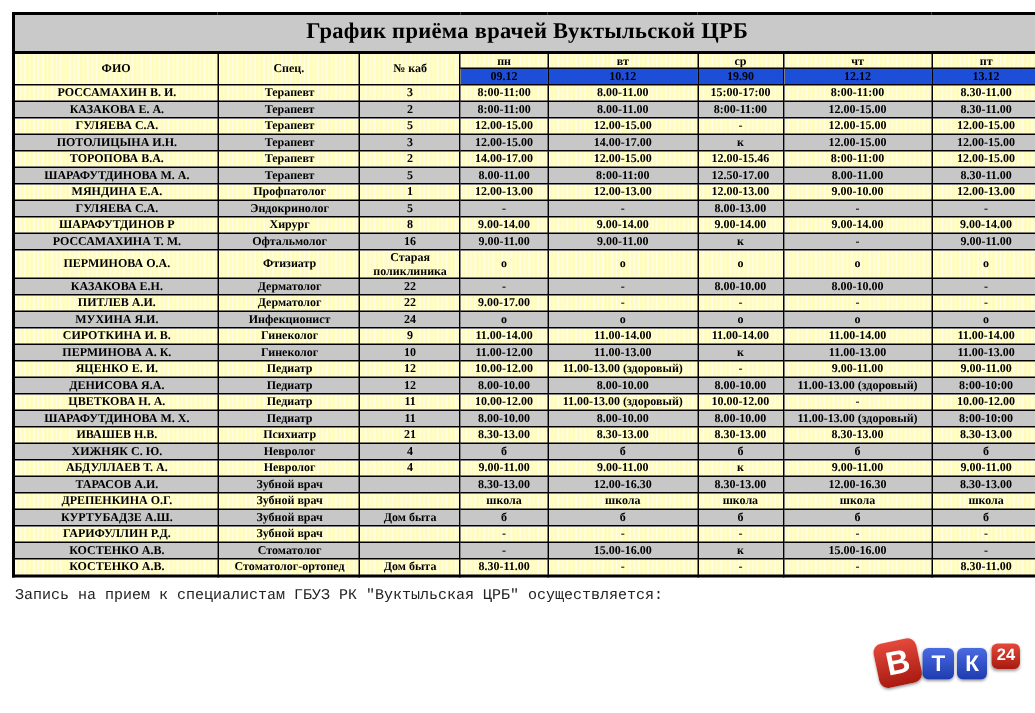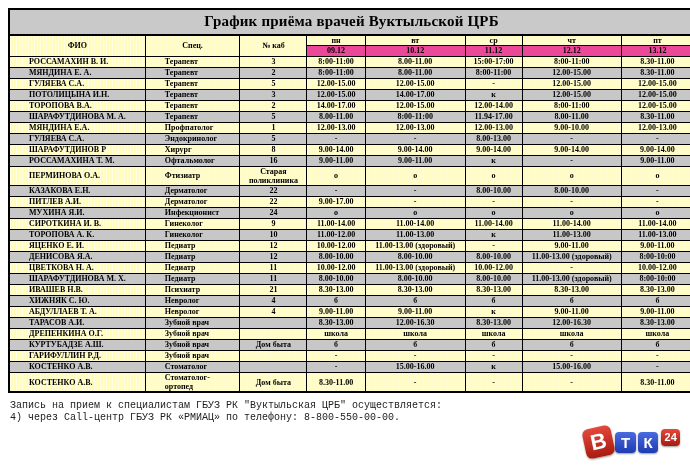--- a/index.html
+++ b/index.html
@@ -12,23 +12,23 @@
   th,td{border:1px solid #000;padding:0 2px;font-size:8px;font-weight:bold;line-height:1.15;overflow:hidden;color:#000;}
   .title-cell{
     background:#c9c9c9;font-size:15px;text-align:center;padding:3px 0 4px 0;
     border:2px solid #000;letter-spacing:.2px;
   }
   thead th{text-align:center;}
   .yellowbg{
     background-color:#fffcbe;
     background-image:repeating-linear-gradient(90deg, rgba(255,255,255,.55) 0 1px, rgba(0,0,0,0) 1px 3px);
   }
-  .datebg{background:#ec4899;}
+  .datebg{background:#1d4ed8;}
   tbody td{height:10px;text-align:center;}
-  tbody td.fio, tbody td.spec{text-align:left;padding-left:19px;}
+  tbody td.fio, tbody td.spec{text-align:center;padding-left:3px;}
   tr.grey td{background:#c7c7c7;}
   tr.yellow td{
     background-color:#fffcbe;
     background-image:repeating-linear-gradient(90deg, rgba(255,255,255,.55) 0 1px, rgba(0,0,0,0) 1px 3px);
   }
   .footer{
     margin:7px 16px 0 10px;
     font-family:Liberation Mono, monospace;
     font-size:10px;line-height:11.8px;color:#222;
   }
@@ -70,38 +70,38 @@
         <th rowspan="2" class="yellowbg">№ каб</th>
         <th class="yellowbg">пн</th>
         <th class="yellowbg">вт</th>
         <th class="yellowbg">ср</th>
         <th class="yellowbg">чт</th>
         <th class="yellowbg">пт</th>
       </tr>
       <tr>
         <th class="datebg">09.12</th>
         <th class="datebg">10.12</th>
-        <th class="datebg">11.12</th>
+        <th class="datebg">19.90</th>
         <th class="datebg">12.12</th>
         <th class="datebg">13.12</th>
       </tr>
     </thead>
     <tbody id="rows">
         <tr class="yellow">
           <td class="fio">РОССАМАХИН В. И.</td>
           <td class="spec">Терапевт</td>
           <td>3</td>
           <td>8:00-11:00</td>
           <td>8.00-11.00</td>
           <td>15:00-17:00</td>
           <td>8:00-11:00</td>
           <td>8.30-11.00</td>
         </tr>
         <tr class="grey">
-          <td class="fio">МЯНДИНА Е. А.</td>
+          <td class="fio">КАЗАКОВА Е. А.</td>
           <td class="spec">Терапевт</td>
           <td>2</td>
           <td>8:00-11:00</td>
           <td>8.00-11.00</td>
           <td>8:00-11:00</td>
           <td>12.00-15.00</td>
           <td>8.30-11.00</td>
         </tr>
         <tr class="yellow">
           <td class="fio">ГУЛЯЕВА С.А.</td>
@@ -122,31 +122,31 @@
           <td>к</td>
           <td>12.00-15.00</td>
           <td>12.00-15.00</td>
         </tr>
         <tr class="yellow">
           <td class="fio">ТОРОПОВА В.А.</td>
           <td class="spec">Терапевт</td>
           <td>2</td>
           <td>14.00-17.00</td>
           <td>12.00-15.00</td>
-          <td>12.00-14.00</td>
+          <td>12.00-15.46</td>
           <td>8:00-11:00</td>
           <td>12.00-15.00</td>
         </tr>
         <tr class="grey">
           <td class="fio">ШАРАФУТДИНОВА М. А.</td>
           <td class="spec">Терапевт</td>
           <td>5</td>
           <td>8.00-11.00</td>
           <td>8:00-11:00</td>
-          <td>11.94-17.00</td>
+          <td>12.50-17.00</td>
           <td>8.00-11.00</td>
           <td>8.30-11.00</td>
         </tr>
         <tr class="yellow">
           <td class="fio">МЯНДИНА Е.А.</td>
           <td class="spec">Профпатолог</td>
           <td>1</td>
           <td>12.00-13.00</td>
           <td>12.00-13.00</td>
           <td>12.00-13.00</td>
@@ -227,21 +227,21 @@
           <td class="fio">СИРОТКИНА И. В.</td>
           <td class="spec">Гинеколог</td>
           <td>9</td>
           <td>11.00-14.00</td>
           <td>11.00-14.00</td>
           <td>11.00-14.00</td>
           <td>11.00-14.00</td>
           <td>11.00-14.00</td>
         </tr>
         <tr class="grey">
-          <td class="fio">ТОРОПОВА А. К.</td>
+          <td class="fio">ПЕРМИНОВА А. К.</td>
           <td class="spec">Гинеколог</td>
           <td>10</td>
           <td>11.00-12.00</td>
           <td>11.00-13.00</td>
           <td>к</td>
           <td>11.00-13.00</td>
           <td>11.00-13.00</td>
         </tr>
         <tr class="yellow">
           <td class="fio">ЯЦЕНКО Е. И.</td>
@@ -372,21 +372,20 @@
           <td>-</td>
           <td>-</td>
           <td>8.30-11.00</td>
         </tr>
       </tbody>
   </table>
 </div>
 
 <div class="footer" id="footer">
     <div>Запись на прием к специалистам ГБУЗ РК "Вуктыльская ЦРБ" осуществляется:</div>
-    <div>4) через Call-центр ГБУЗ РК «РМИАЦ» по телефону: 8-800-550-00-00.</div>
   </div>
 
 <div class="logo" id="logo">
     <span class="tile large" style="background-image: linear-gradient(rgb(228, 73, 60), rgb(168, 26, 16));">В</span>
     <span class="tile med" style="background-image: linear-gradient(rgb(74, 106, 224), rgb(30, 60, 176));">Т</span>
     <span class="tile med" style="background-image: linear-gradient(rgb(74, 106, 224), rgb(30, 60, 176));">К</span>
     <span class="tile small" style="background-image: linear-gradient(rgb(228, 73, 60), rgb(168, 26, 16));">24</span>
   </div>
 
 </body></html>

